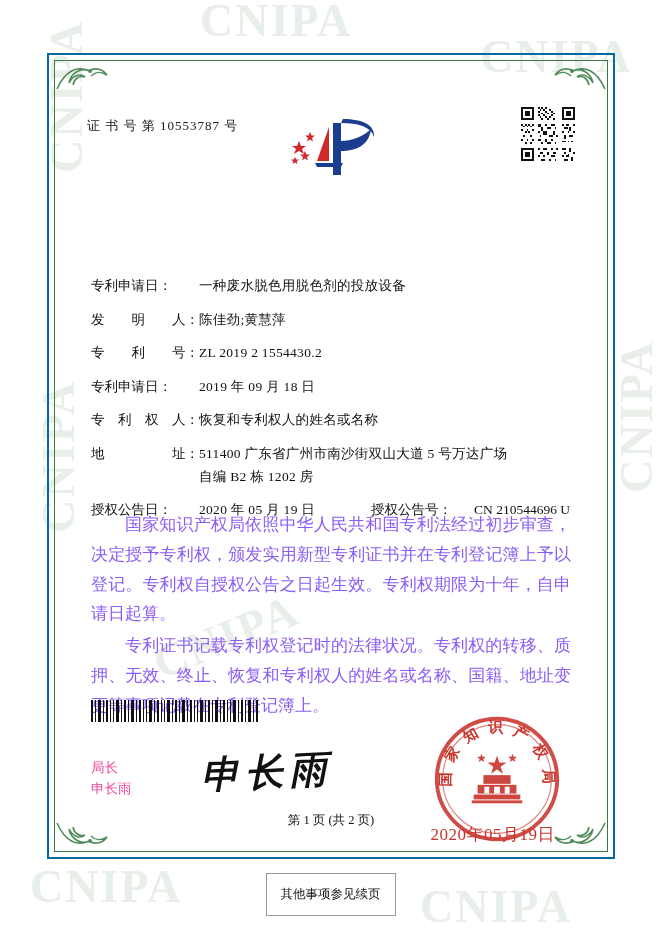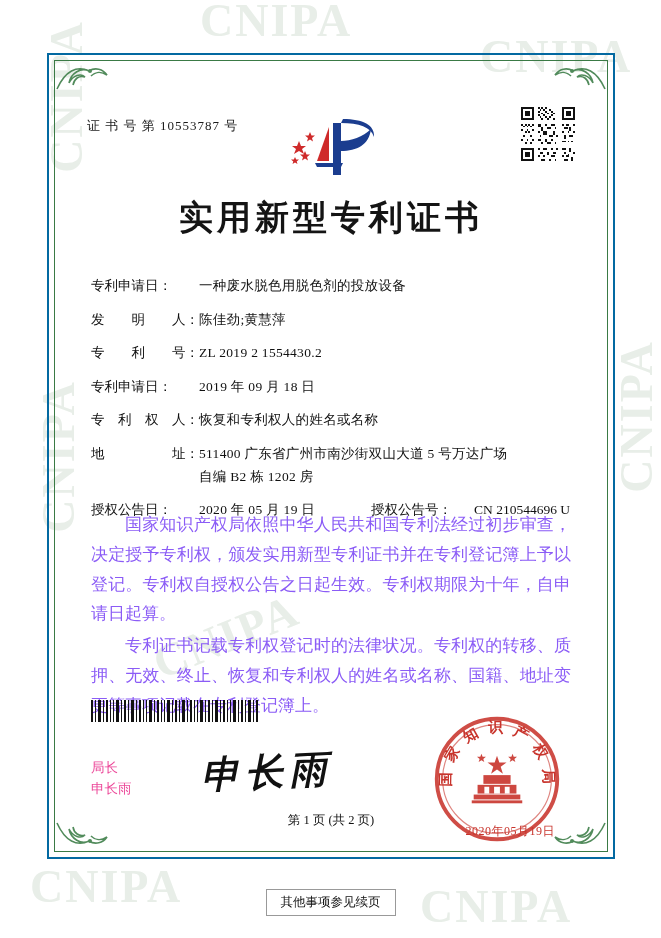--- a/index.html
+++ b/index.html
@@ -192,21 +192,21 @@
     position: absolute;
     right: 48px;
     top: 656px;
     width: 136px;
     height: 136px;
   }
   .seal-date {
     position: absolute;
     right: 58px;
     top: 768px;
-    font-size: 12px;
+    font-size: 17px;
     color: #c8342c;
     letter-spacing: .5px;
   }
 
   
   .page-no {
     position: absolute;
     left: 0;
     right: 0;
     bottom: 28px;
@@ -215,21 +215,21 @@
     color: #111;
   }
   .footer-note {
     position: absolute;
     left: 50%;
     transform: translateX(-50%);
     bottom: 22px;
     font-size: 12.5px;
     color: #111;
     border: 1px solid #999;
-    padding: 4px 14px;
+    padding: 12px 14px;
     background: #fff;
     z-index: 3;
   }
 </style>
 </head>
 <body>
 
 <div class="watermark-layer">
   <div class="wm" style="left:-10px;top:70px;font-size:46px;transform:rotate(-90deg);">CNIPA</div>
   <div class="wm" style="left:200px;top:-6px;font-size:46px;">CNIPA</div>
@@ -388,21 +388,20 @@
     <g fill="#cf2a2a">
       <polygon points="28,24 30,29 35,29 31,32 33,37 28,34 23,37 25,32 21,29 26,29"></polygon>
       <polygon points="39,15 40.5,18.5 44,18.5 41,21 42,24.5 39,22.5 36,24.5 37,21 34,18.5 37.5,18.5"></polygon>
       <polygon points="34,34 35.5,37.5 39,37.5 36,40 37,43.5 34,41.5 31,43.5 32,40 29,37.5 32.5,37.5"></polygon>
       <polygon points="24,40 25.2,42.6 28,42.6 25.7,44.4 26.5,47 24,45.4 21.5,47 22.3,44.4 20,42.6 22.8,42.6"></polygon>
     </g>
 
     <path d="M44 46 L72 46 L70 50 L46 50 Z" fill="#1b3d8f"></path>
   </svg>
 
-  <div class="title">实用新型专利证书</div>
 
   <div class="fields">
 
     <div class="row">
       <div class="label">专利申请日：</div>
       <div class="value">一种废水脱色用脱色剂的投放设备</div>
     </div>
 
     <div class="row">
       <div class="label spread">

